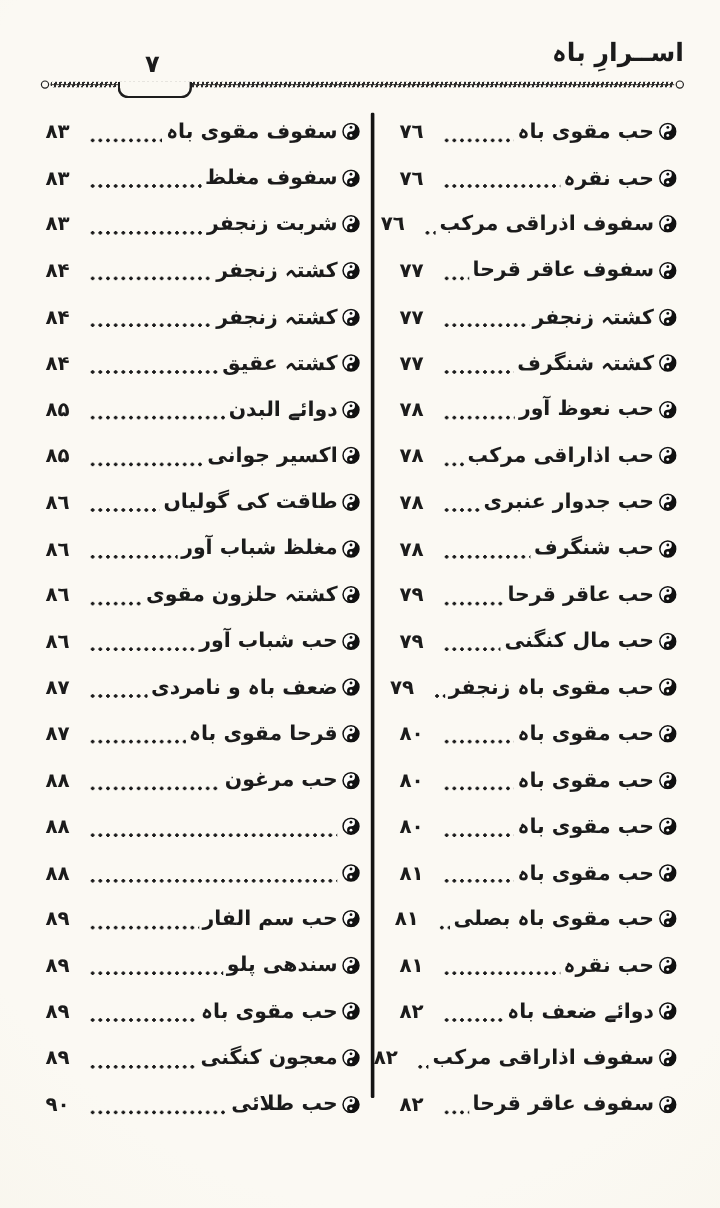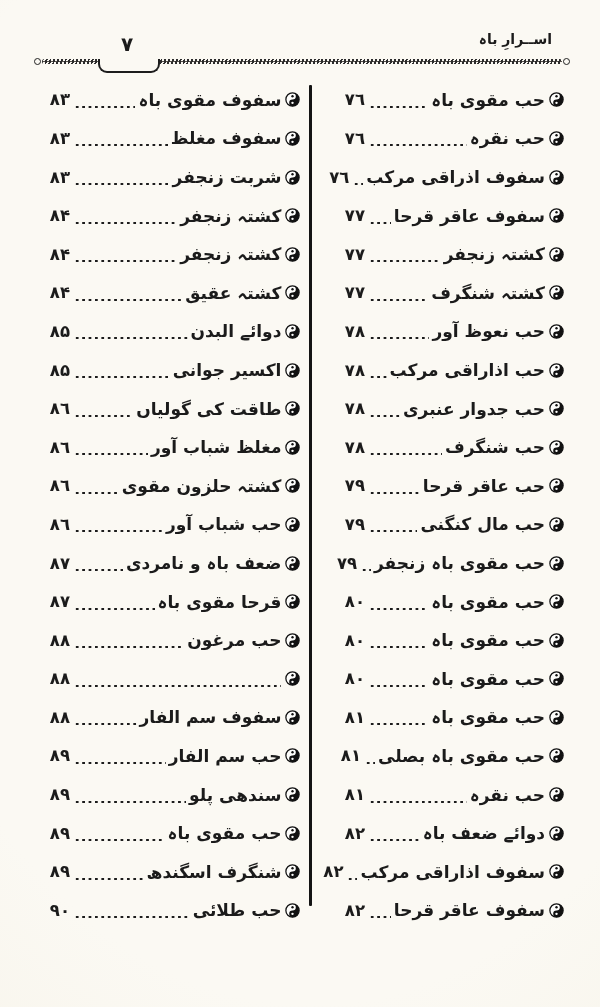--- a/index.html
+++ b/index.html
@@ -13,22 +13,22 @@
     width:600px;height:1007px;
     overflow:hidden;
     background:radial-gradient(130% 105% at 52% 42%, #fbf9f3 55%, #f4f0e4 100%);
     color:#1b1b1b;
   }
 
   
   .hdr{padding-top:30px;}
   .book-title{
     text-align:right;
-    padding-right:48px;
-    font-size:14px;
+    padding-right:30px;
+    font-size:21px;
     font-weight:bold;
     letter-spacing:.5px;
     line-height:1.4;
   }
   .rule{
     position:relative;
     margin:7px 38px 0 42px;
     height:14px;
   }
   .braid{
@@ -106,21 +106,21 @@
     margin-left:4px;
     background-image:radial-gradient(circle,#1c1c1c 1.35px, rgba(0,0,0,0) 1.5px);
     background-size:6.4px 6.4px;
     background-repeat:repeat-x;
     background-position:0 23px;
   }
   .n{
     flex:0 0 auto;
     min-width:44px;
     direction:ltr;
-    text-align:right;
+    text-align:center;
     font-size:16.5px;
     font-weight:bold;
   }
 </style>
 </head>
 <body>
 
 <div class="page">
 
   <header class="hdr">
@@ -671,21 +671,20 @@
 
   <div class="row">
     <span class="yy">
       <svg viewBox="0 0 24 24" aria-hidden="true">
         <circle cx="12" cy="12" r="10.6" fill="#fdfdfb" stroke="#111" stroke-width="2"></circle>
         <path d="M12 1.4a10.6 10.6 0 0 1 0 21.2 5.3 5.3 0 0 1 0-10.6 5.3 5.3 0 0 0 0-10.6z" fill="#111"></path>
         <circle cx="12" cy="6.7" r="1.9" fill="#111"></circle>
         <circle cx="12" cy="17.3" r="1.9" fill="#fdfdfb"></circle>
       </svg>
     </span>
-    <span class="t">سفوف سم الفار</span>
     <span class="leader"></span>
     <span class="n">۸۸</span>
   </div>
 
   <div class="row">
     <span class="yy">
       <svg viewBox="0 0 24 24" aria-hidden="true">
         <circle cx="12" cy="12" r="10.6" fill="#fdfdfb" stroke="#111" stroke-width="2"></circle>
         <path d="M12 1.4a10.6 10.6 0 0 1 0 21.2 5.3 5.3 0 0 1 0-10.6 5.3 5.3 0 0 0 0-10.6z" fill="#111"></path>
         <circle cx="12" cy="6.7" r="1.9" fill="#111"></circle>
@@ -727,21 +726,21 @@
 
   <div class="row">
     <span class="yy">
       <svg viewBox="0 0 24 24" aria-hidden="true">
         <circle cx="12" cy="12" r="10.6" fill="#fdfdfb" stroke="#111" stroke-width="2"></circle>
         <path d="M12 1.4a10.6 10.6 0 0 1 0 21.2 5.3 5.3 0 0 1 0-10.6 5.3 5.3 0 0 0 0-10.6z" fill="#111"></path>
         <circle cx="12" cy="6.7" r="1.9" fill="#111"></circle>
         <circle cx="12" cy="17.3" r="1.9" fill="#fdfdfb"></circle>
       </svg>
     </span>
-    <span class="t">شنگرف اسگندھ</span>
+    <span class="t">معجون کنگنی</span>
     <span class="leader"></span>
     <span class="n">۸۹</span>
   </div>
 
   <div class="row">
     <span class="yy">
       <svg viewBox="0 0 24 24" aria-hidden="true">
         <circle cx="12" cy="12" r="10.6" fill="#fdfdfb" stroke="#111" stroke-width="2"></circle>
         <path d="M12 1.4a10.6 10.6 0 0 1 0 21.2 5.3 5.3 0 0 1 0-10.6 5.3 5.3 0 0 0 0-10.6z" fill="#111"></path>
         <circle cx="12" cy="6.7" r="1.9" fill="#111"></circle>

